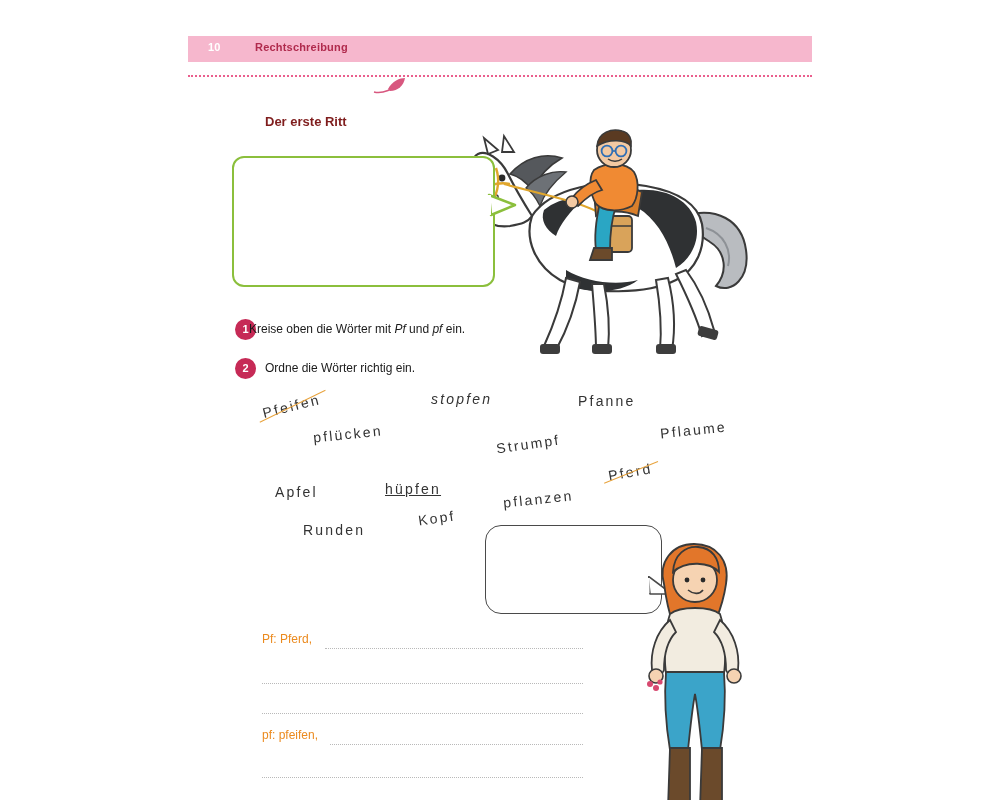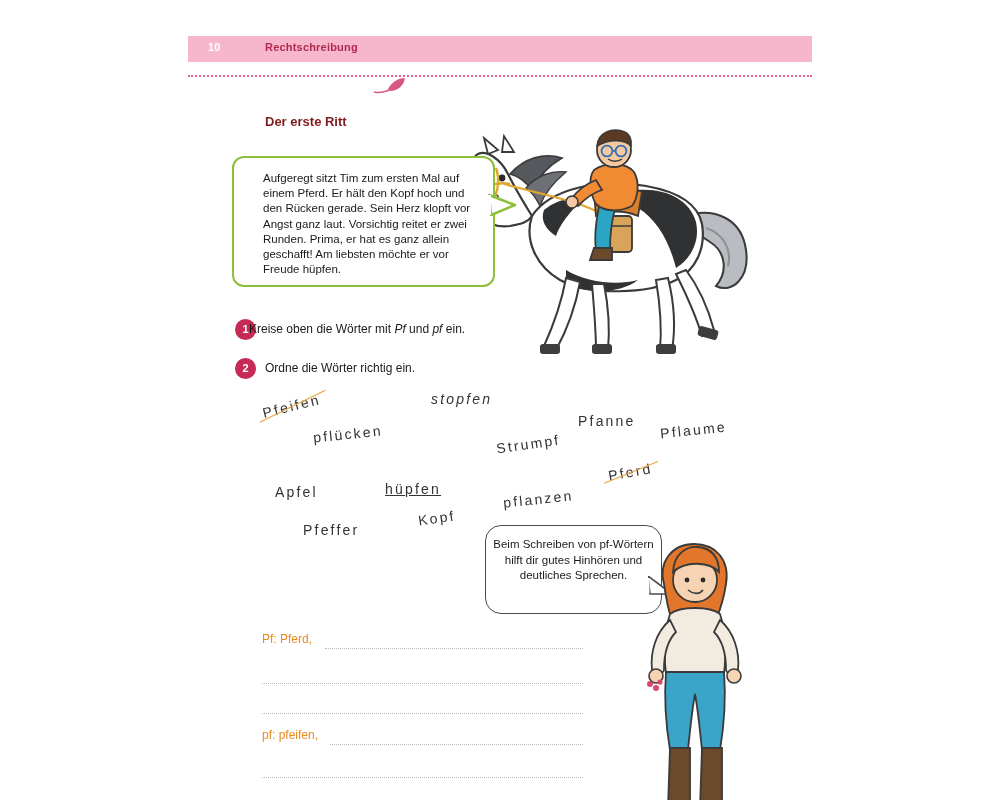--- a/index.html
+++ b/index.html
@@ -40,21 +40,21 @@
   .header-page-no {
     position: absolute;
     left: 208px; top: 5px;
     font-size: 11px;
     font-weight: bold;
     color: #ffffff;
     letter-spacing: 0.2px;
   }
   .header-title {
     position: absolute;
-    left: 265px; top: 5px;
+    left: 255px; top: 5px;
     font-size: 11px;
     font-weight: bold;
     color: #b02a4d;
     letter-spacing: 0.2px;
   }
   .header-dash {
     position: absolute;
     left: 188px; top: 39px;
     width: 624px; height: 0;
     border-top: 2px dotted #ea5f8d;
@@ -266,53 +266,51 @@
     <path d="M60.4 23 h3.2" stroke="#2f6fb5" stroke-width="1.6"></path>
 
     <path d="M56 31 C60 34 66 34 70 31" stroke="#3a3a3a" stroke-width="1.5" fill="none"></path>
   </svg>
 
   <div class="story-box"></div>
   <svg class="illu" style="left:489px; top:155px; width:34px; height:34px;" viewBox="0 0 34 34">
     <path d="M0 4 L26 14 L2 24 Z" fill="#ffffff" stroke="#8bbf3c" stroke-width="2.5" stroke-linejoin="round"></path>
     <path d="M0 4 L0 24" stroke="#ffffff" stroke-width="4"></path>
   </svg>
-  <div class="story-text">Aufgeregt sitzt Tim zum ersten Mal auf einem Pferd. Er hält den Kopf hoch und den Rücken gerade. Sein Herz klopft vor Angst ganz laut. Vorsichtig reitet er zwei Runden. Prima, er hat es ganz allein geschafft! Am liebsten möchte er vor Freude hüpfen.</div>
 
   <div class="task" id="task1">
     <div class="task-num">1</div>
     <div class="task-text"><span>Kreise oben die Wörter mit </span><i>Pf</i><span> und </span><i>pf</i><span> ein.</span></div>
   </div>
 
   <div class="task" id="task2">
     <div class="task-num">2</div>
     <div class="task-text">Ordne die Wörter richtig ein.</div>
   </div>
 
   <div id="word-layer">
       <div class="word struck" style="left: 262px; top: 362px; transform: rotate(-14deg);">Pfeifen</div>
       <div class="word" style="left: 431px; top: 355px; transform: rotate(0deg); font-style: italic;">stopfen</div>
-      <div class="word" style="left: 578px; top: 377px; transform: rotate(0deg);">Pfanne</div>
+      <div class="word" style="left: 578px; top: 357px; transform: rotate(0deg);">Pfanne</div>
       <div class="word" style="left: 313px; top: 390px; transform: rotate(-6deg);">pflücken</div>
       <div class="word" style="left: 496px; top: 400px; transform: rotate(-8deg);">Strumpf</div>
       <div class="word" style="left: 660px; top: 386px; transform: rotate(-6deg);">Pflaume</div>
       <div class="word" style="left: 385px; top: 445px; transform: rotate(0deg); text-decoration: underline;">hüpfen</div>
       <div class="word struck" style="left: 608px; top: 428px; transform: rotate(-10deg);">Pferd</div>
       <div class="word" style="left: 275px; top: 448px; transform: rotate(0deg);">Apfel</div>
       <div class="word" style="left: 503px; top: 455px; transform: rotate(-6deg);">pflanzen</div>
       <div class="word" style="left: 418px; top: 474px; transform: rotate(-8deg);">Kopf</div>
-      <div class="word" style="left: 303px; top: 486px; transform: rotate(0deg);">Pfeffer</div>
+      <div class="word" style="left: 303px; top: 486px; transform: rotate(0deg);">Runden</div>
     </div>
 
   <div class="tip-bubble"></div>
   <svg class="tip-tail" viewBox="0 0 26 22">
     <path d="M0 0 L24 18 L2 18 Z" fill="#ffffff" stroke="#4a4a4a" stroke-width="1.6" stroke-linejoin="round"></path>
     <path d="M0 2 L0 17" stroke="#ffffff" stroke-width="3"></path>
   </svg>
-  <div class="tip-text">Beim Schreiben von pf-Wörtern hilft dir gutes Hinhören und deutliches Sprechen.</div>
 
   <svg class="illu" style="left:640px; top:500px; width:110px; height:300px;" viewBox="0 0 110 300">
 
     <path d="M24 48 C18 26 32 8 54 8 C76 8 90 24 86 48 C84 62 80 74 76 84 L32 84 C28 74 26 62 24 48 Z" fill="#e2762a" stroke="#3a3a3a" stroke-width="1.8"></path>
 
     <circle cx="55" cy="44" r="22" fill="#f6d3b2" stroke="#3a3a3a" stroke-width="1.8"></circle>
 
     <path d="M33 36 C34 18 46 10 58 11 C72 12 79 22 79 36 C70 26 46 24 33 36 Z" fill="#e2762a" stroke="#3a3a3a" stroke-width="1.8"></path>
 
     <circle cx="47" cy="44" r="2.4" fill="#2a2a2a"></circle>

